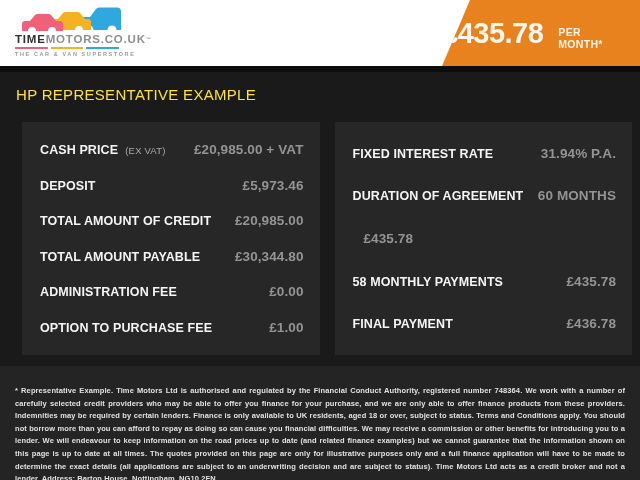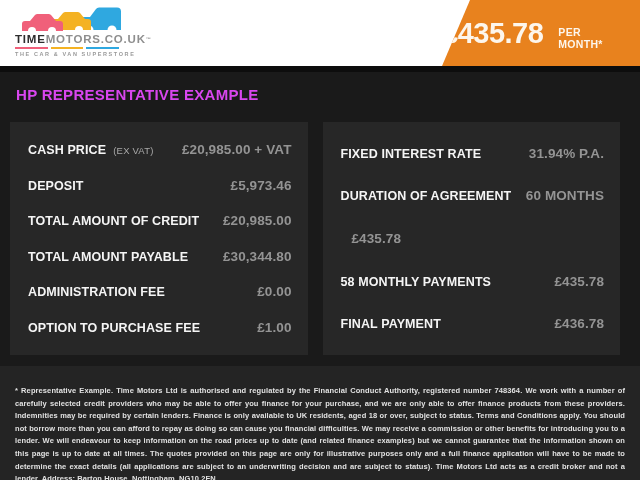--- a/index.html
+++ b/index.html
@@ -24,24 +24,24 @@
 
   .price-badge { position: absolute; top: 0; right: 0; width: 198px; height: 66px; background: #e8821e;
                  clip-path: polygon(28px 0, 100% 0, 100% 100%, 0 100%);
                  display: flex; align-items: center; justify-content: flex-end; padding-right: 14px; }
   .price-amount { color: #fdf6ec; font-size: 29px; font-weight: bold; letter-spacing: -0.5px; line-height: 1; }
   .price-suffix { color: #fdf6ec; font-size: 10.5px; font-weight: bold; letter-spacing: 0.3px; margin-left: 15px; padding-top: 9px; }
 
   .header-strip { position: absolute; top: 66px; left: 0; width: 640px; height: 6px; background: #0d0d0d; }
 
   
-  .section-title { position: absolute; top: 86px; left: 16px; color: #d946ef; font-size: 15px; font-weight: bold; letter-spacing: 0.3px; text-align: center; }
+  .section-title { position: absolute; top: 86px; left: 16px; color: #fde047; font-size: 15px; font-weight: normal; letter-spacing: 0.3px; text-align: center; }
 
   
-  .panels { position: absolute; top: 122px; left: 10px; width: 610px; height: 233px; display: flex; gap: 15px; }
+  .panels { position: absolute; top: 122px; left: 22px; width: 610px; height: 233px; display: flex; gap: 15px; }
   .panel { flex: 1; background: #272727; padding: 10px 16px 10px 18px; display: flex; flex-direction: column; justify-content: space-around; }
   .frow { display: flex; justify-content: space-between; align-items: baseline; }
   .flabel { color: #f5f5f5; font-size: 12.5px; font-weight: bold; letter-spacing: 0.1px; white-space: nowrap; }
   .fsub { color: #a9a9a9; font-size: 9.5px; font-weight: normal; letter-spacing: 0.2px; }
   .fvalue { color: #949494; font-size: 13.5px; font-weight: bold; letter-spacing: 0.1px; white-space: nowrap; margin-left: 11px; }
 
   
   .footer { position: absolute; top: 366px; left: 0; width: 640px; height: 114px; background: #242424; padding: 19px 15px 0 15px; }
   .disclaimer { color: #e2e2e2; font-size: 7.5px; font-weight: bold; line-height: 12.6px; letter-spacing: 0.1px; text-align: justify; }
 </style>

